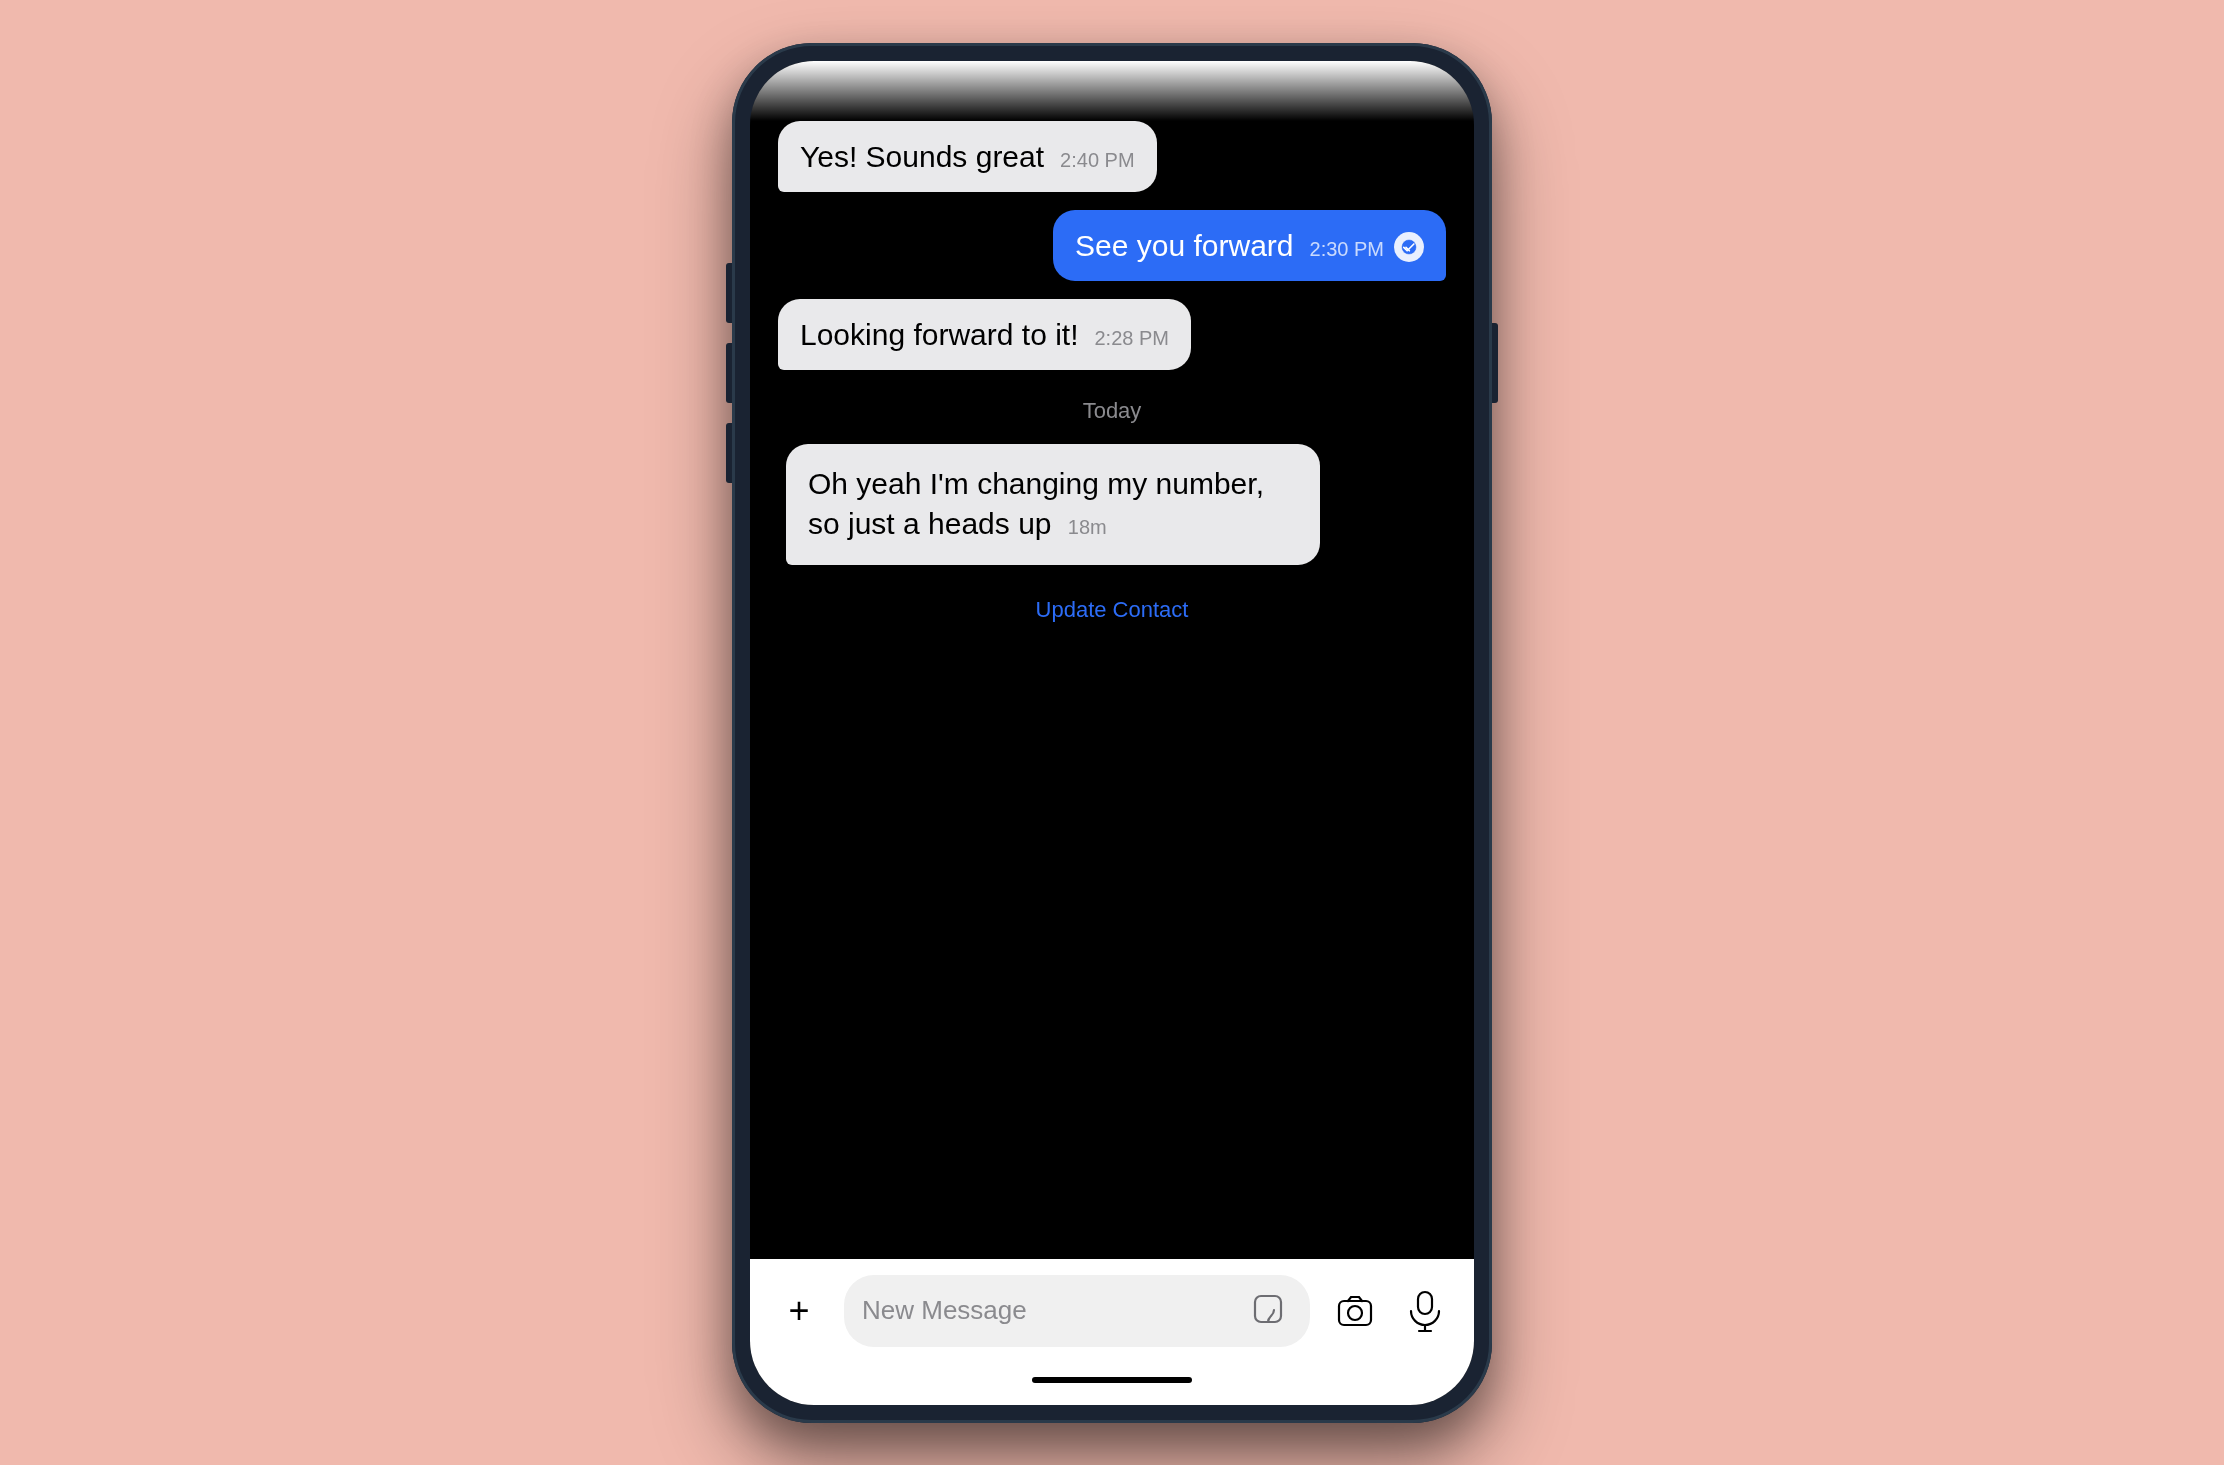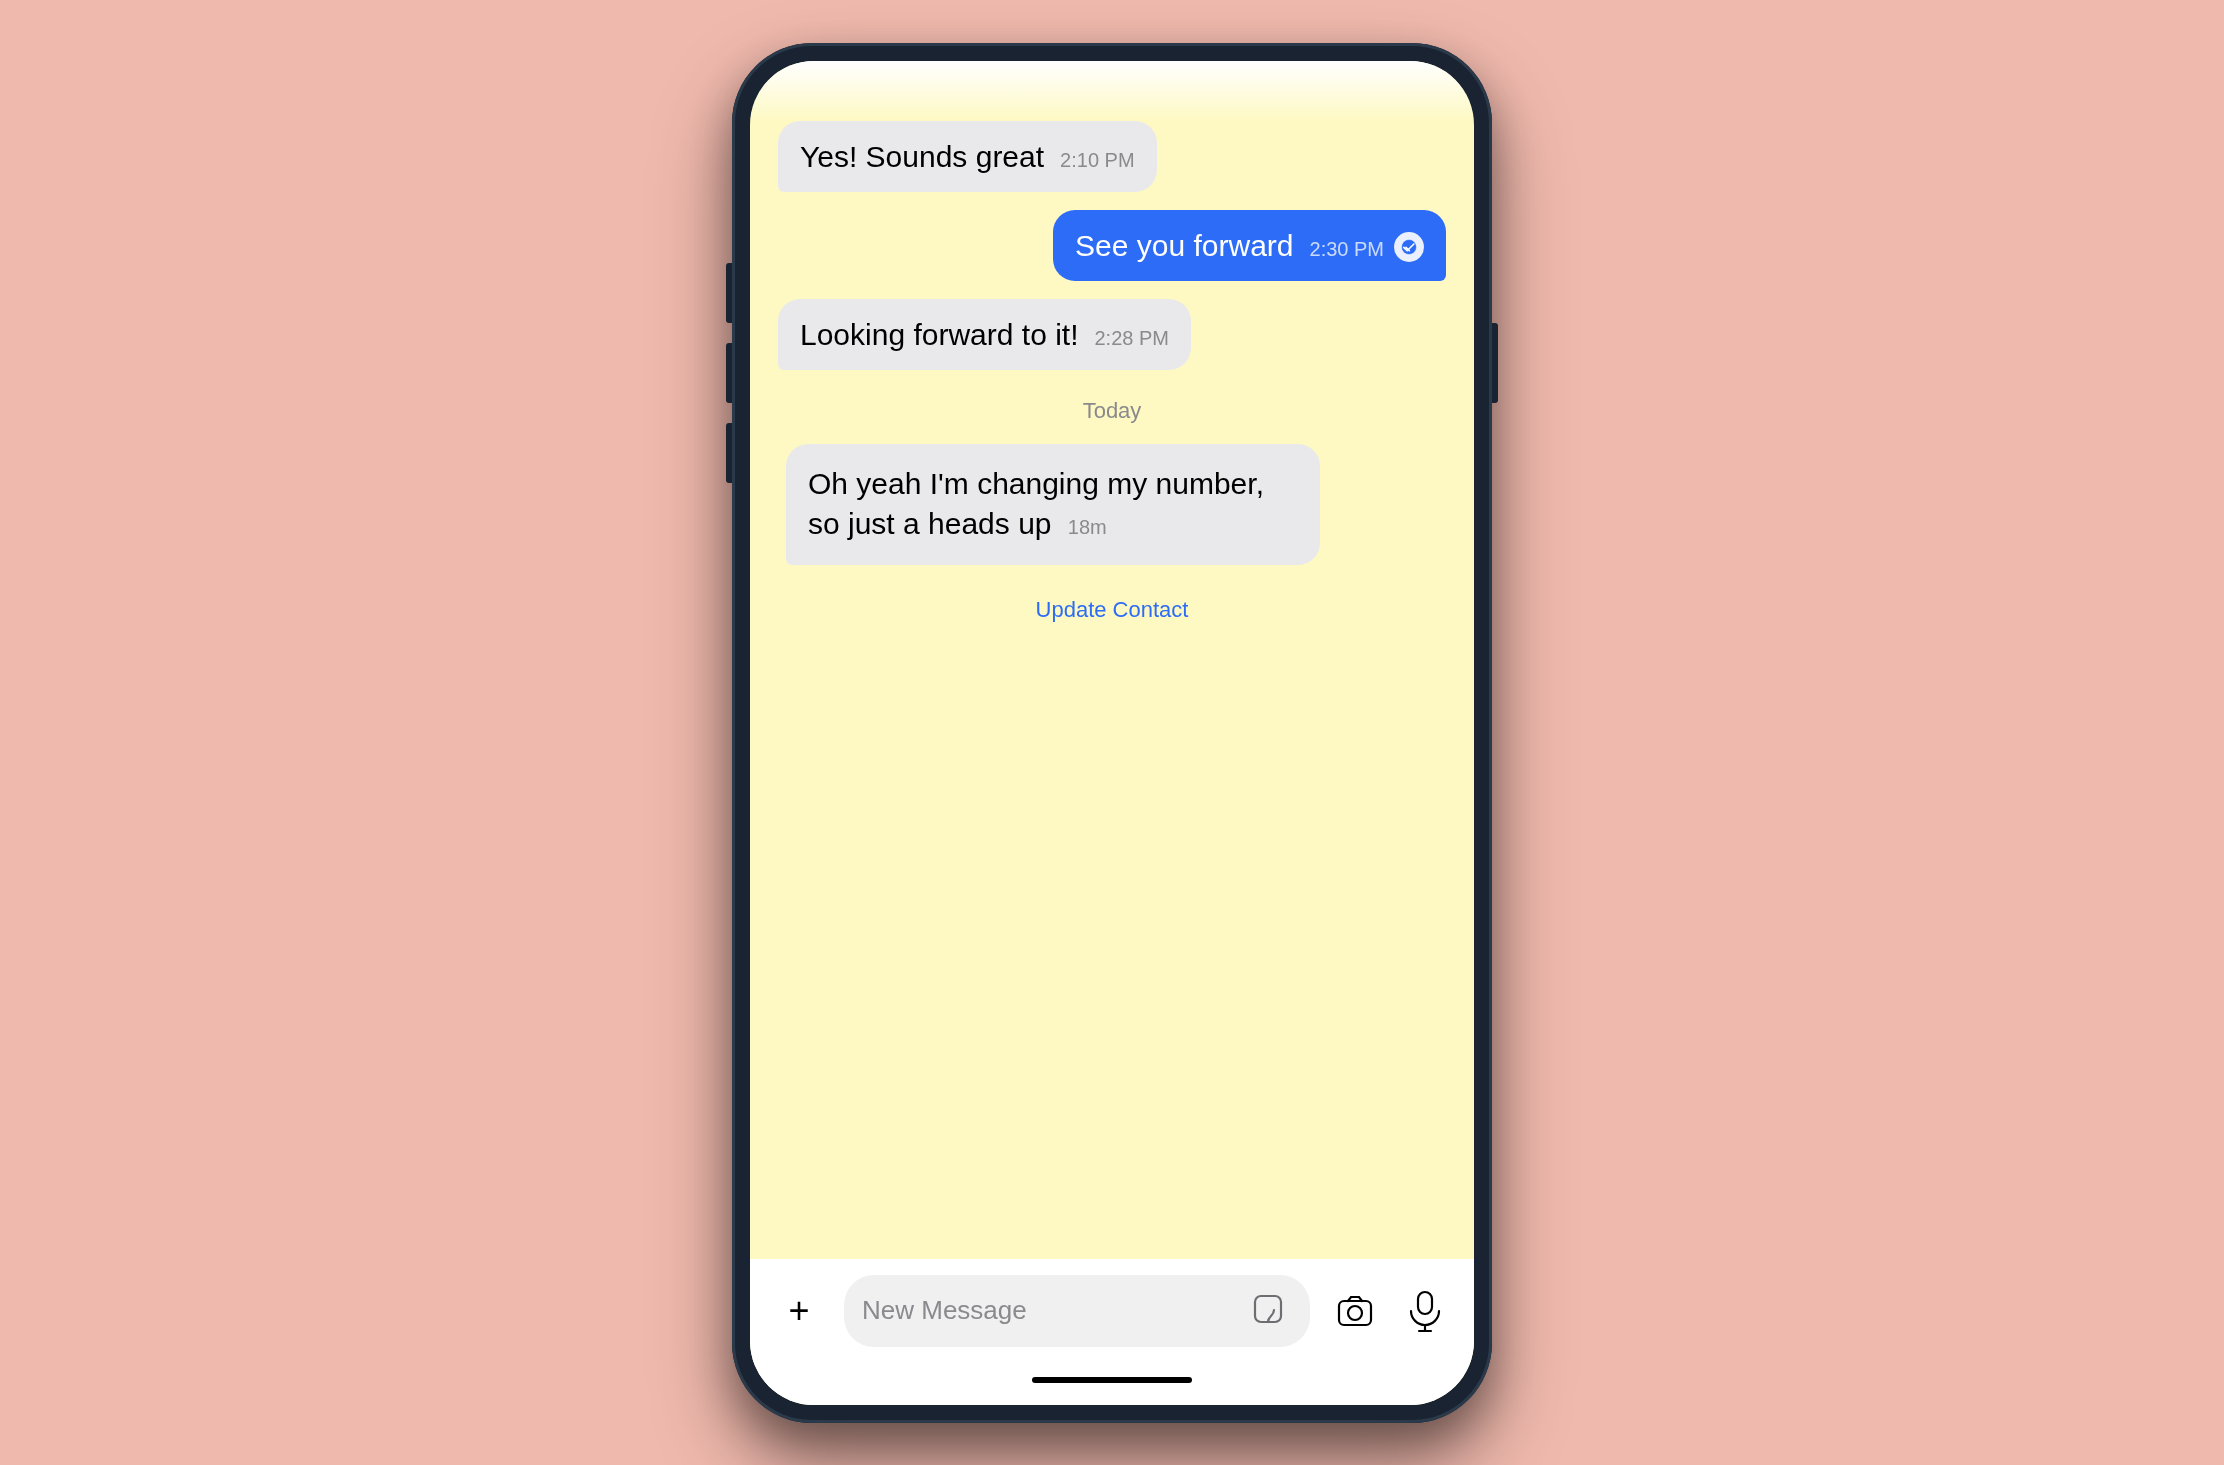--- a/index.html
+++ b/index.html
@@ -59,21 +59,21 @@
       background: #1a2332;
       border-radius: 0 3px 3px 0;
     }
 
     .phone-screen {
       position: absolute;
       top: 18px;
       left: 18px;
       right: 18px;
       bottom: 18px;
-      background: #fef9c3;
+      background: #000000;
       border-radius: 64px;
       overflow: hidden;
       display: flex;
       flex-direction: column;
     }
 
     
     .screen-top-fade {
       position: absolute;
       top: 0;
@@ -308,21 +308,21 @@
 
 <div class="phone-wrapper">
   <div class="phone-frame">
     <div class="phone-screen">
       <div class="screen-top-fade"></div>
 
       <div class="messages-area">
 
         <div class="bubble-incoming" style="margin-top: 40px;">
           <span class="bubble-text">Yes! Sounds great</span>
-          <span class="bubble-time">2:10 PM</span>
+          <span class="bubble-time">2:40 PM</span>
         </div>
 
         <div class="bubble-outgoing">
           <span class="bubble-text">See you forward</span>
           <span class="bubble-time">2:30 PM</span>
           <span class="read-check">
             <svg viewBox="0 0 24 24" fill="none">
               <circle cx="12" cy="12" r="10" fill="#2c6cf6" stroke="rgba(255,255,255,0.6)" stroke-width="1"></circle>
               <path d="M5 12.5l4.5 4.5 9-9" stroke="white" stroke-width="2.2" stroke-linecap="round" stroke-linejoin="round"></path>
               <path d="M8 12.5l4.5 4.5" stroke="white" stroke-width="2.2" stroke-linecap="round" stroke-linejoin="round"></path>

